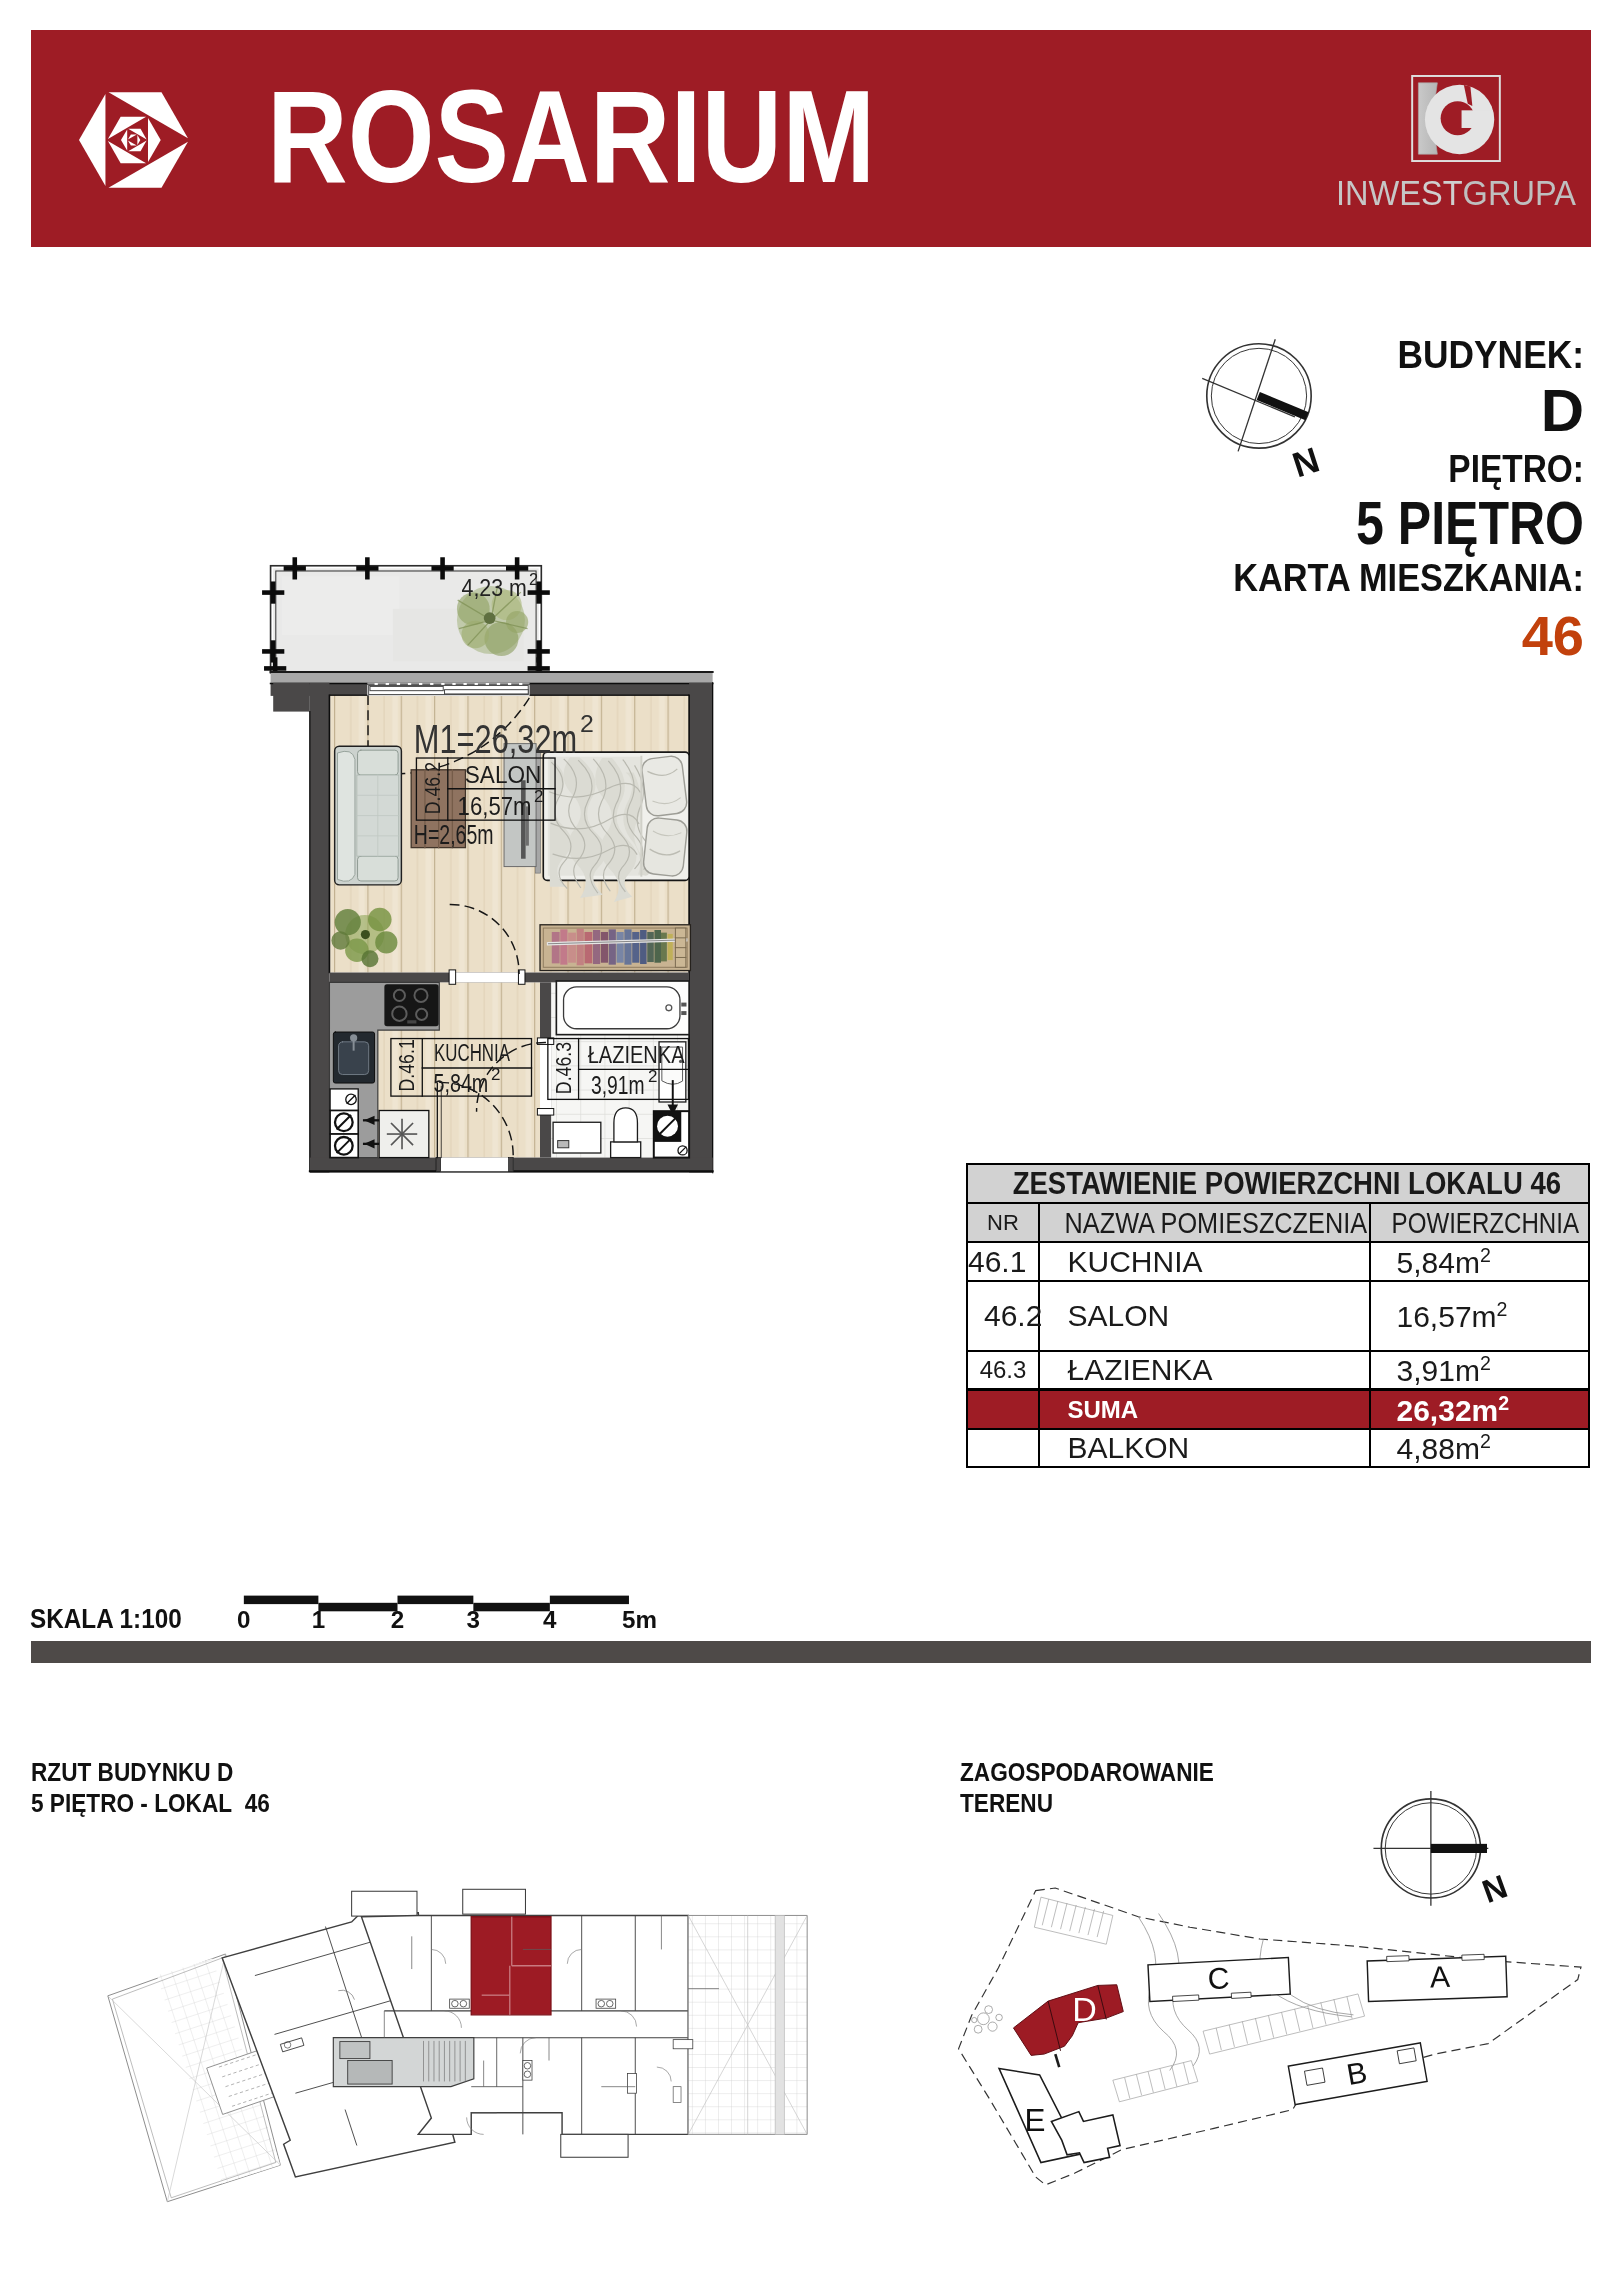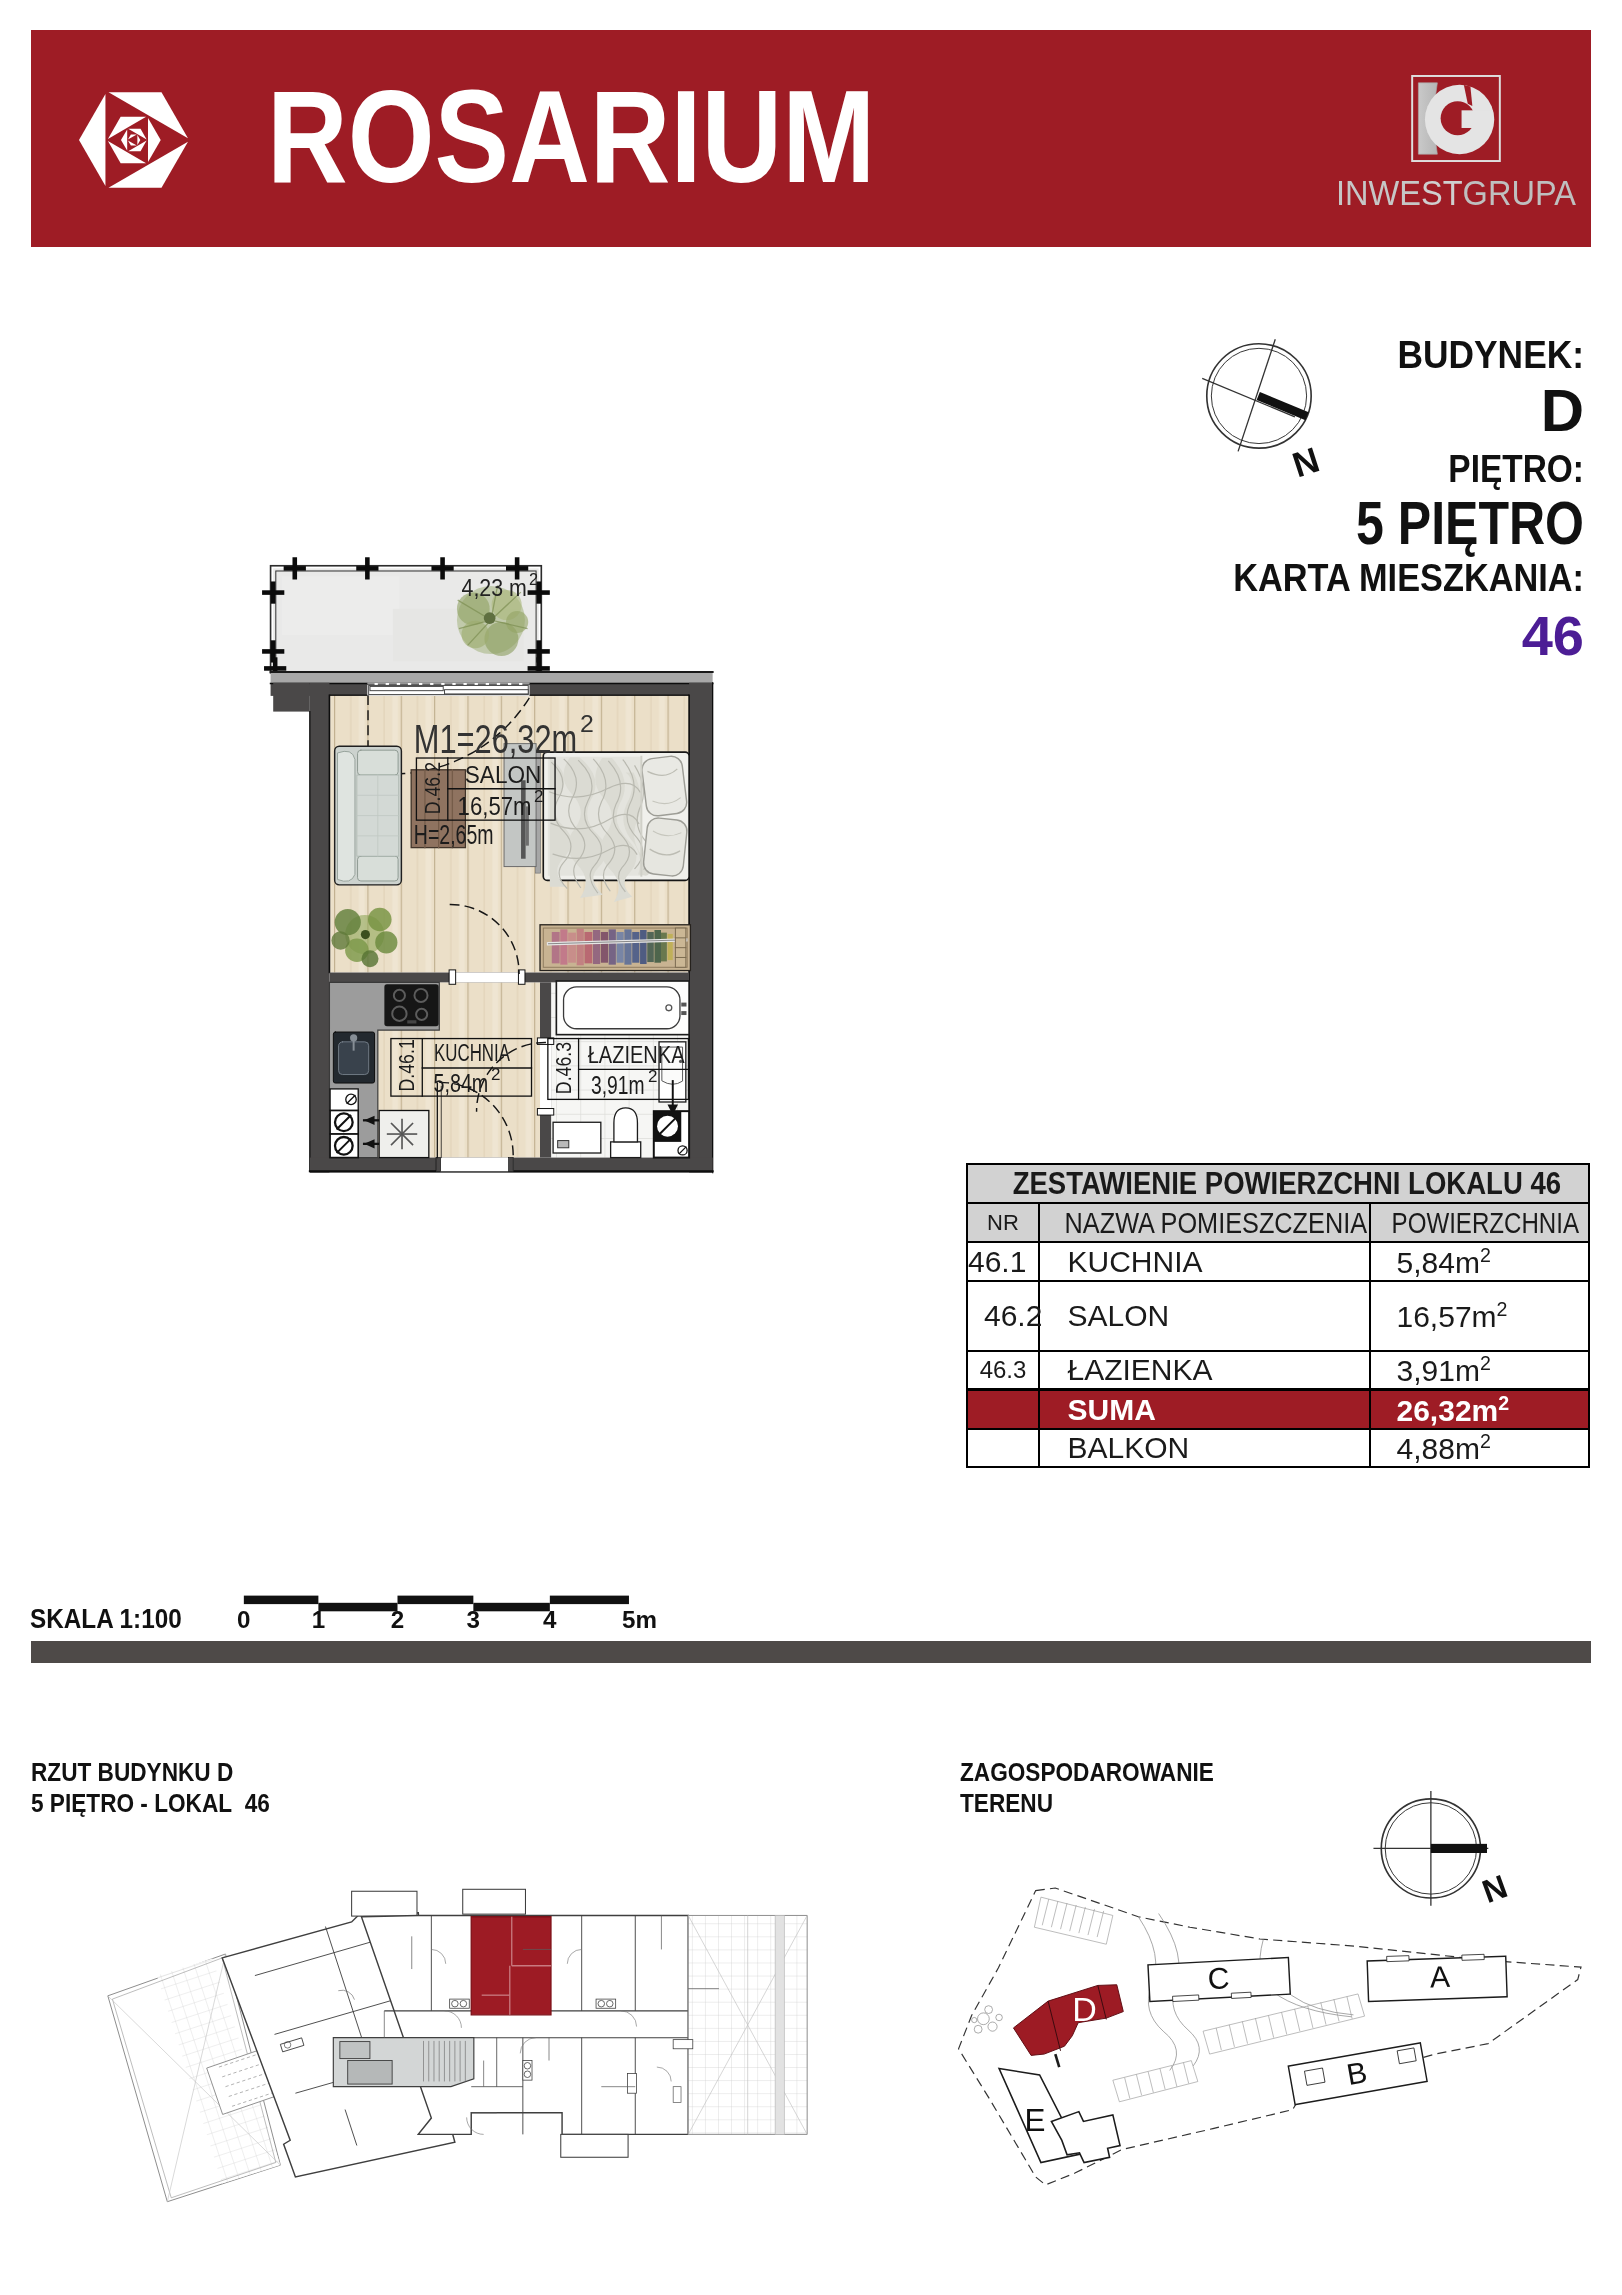--- a/index.html
+++ b/index.html
@@ -63,21 +63,21 @@
 <div class="abs" style="transform:scaleX(0.93);transform-origin:100% 50%;right:39px;top:336px;width:654px;text-align:right;color:#111;font-size:38px;font-weight:bold;line-height:1;">BUDYNEK:</div>
 
 <div class="abs" style="transform:scaleX(1.0);transform-origin:100% 50%;right:39px;top:381px;width:654px;text-align:right;color:#111;font-size:60px;font-weight:bold;line-height:1;">D</div>
 
 <div class="abs" style="transform:scaleX(0.88);transform-origin:100% 50%;right:39px;top:450px;width:654px;text-align:right;color:#111;font-size:38px;font-weight:bold;line-height:1;">PIĘTRO:</div>
 
 <div class="abs" style="transform:scaleX(0.82);transform-origin:100% 50%;right:39px;top:493px;width:654px;text-align:right;color:#111;font-size:61px;font-weight:bold;line-height:1;">5 PIĘTRO</div>
 
 <div class="abs" style="transform:scaleX(0.88);transform-origin:100% 50%;right:39px;top:558px;width:654px;text-align:right;color:#111;font-size:39px;font-weight:bold;line-height:1;">KARTA MIESZKANIA:</div>
 
-<div class="abs" style="transform:scaleX(1.0);transform-origin:100% 50%;right:39px;top:608px;width:654px;text-align:right;color:#4c1d95;font-size:56px;font-weight:bold;line-height:1;">46</div>
+<div class="abs" style="transform:scaleX(1.0);transform-origin:100% 50%;right:39px;top:608px;width:654px;text-align:right;color:#c2410c;font-size:56px;font-weight:bold;line-height:1;">46</div>
 
 <svg class="abs" style="left:249px;top:550px;" width="497" height="641" viewBox="380 840 760 980">
 <defs>
   <pattern id="planks" width="51" height="60" patternUnits="userSpaceOnUse">
     <rect width="51" height="60" fill="#ebdfc8"></rect>
     <rect x="0" width="1.8" height="60" fill="#c2b191"></rect>
     <rect x="25" width="1.2" height="60" fill="#dccdb0"></rect>
     <rect x="38" width="9" height="60" fill="#efe5d2"></rect>
   </pattern>
   <pattern id="tiles" width="37" height="37" patternUnits="userSpaceOnUse">
@@ -477,21 +477,21 @@
   </tr>
 
   <tr>
     <td style="border:2px solid #000;height:35px;text-align:center;font-size:24px;padding:0;">46.3</td>
     <td style="border:2px solid #000;font-size:30px;padding:0 0 0 27.5px;">ŁAZIENKA</td>
     <td style="border:2px solid #000;font-size:30px;padding:0 0 0 25.5px;">3,91m<sup style="font-size:19.6px;">2</sup></td>
   </tr>
 
   <tr style="background:#9e1c25;color:#fff;font-weight:bold;">
     <td style="border:2px solid #000;border-top-width:3.9px;height:37px;padding:0;"></td>
-    <td style="border:2px solid #000;border-top-width:3.9px;font-size:30px;padding:0 0 0 27.5px;">SUMA</td>
+    <td style="border:2px solid #000;border-top-width:3.9px;font-size:24px;padding:0 0 0 27.5px;">SUMA</td>
     <td style="border:2px solid #000;border-top-width:3.9px;font-size:30px;padding:0 0 0 25.5px;">26,32m<sup style="font-size:19.6px;">2</sup></td>
   </tr>
 
   <tr>
     <td style="border:2px solid #000;height:35px;padding:0;"></td>
     <td style="border:2px solid #000;font-size:30px;padding:0 0 0 27.5px;">BALKON</td>
     <td style="border:2px solid #000;font-size:30px;padding:0 0 0 25.5px;">4,88m<sup style="font-size:19.6px;">2</sup></td>
   </tr>
 </tbody>
       </table>

